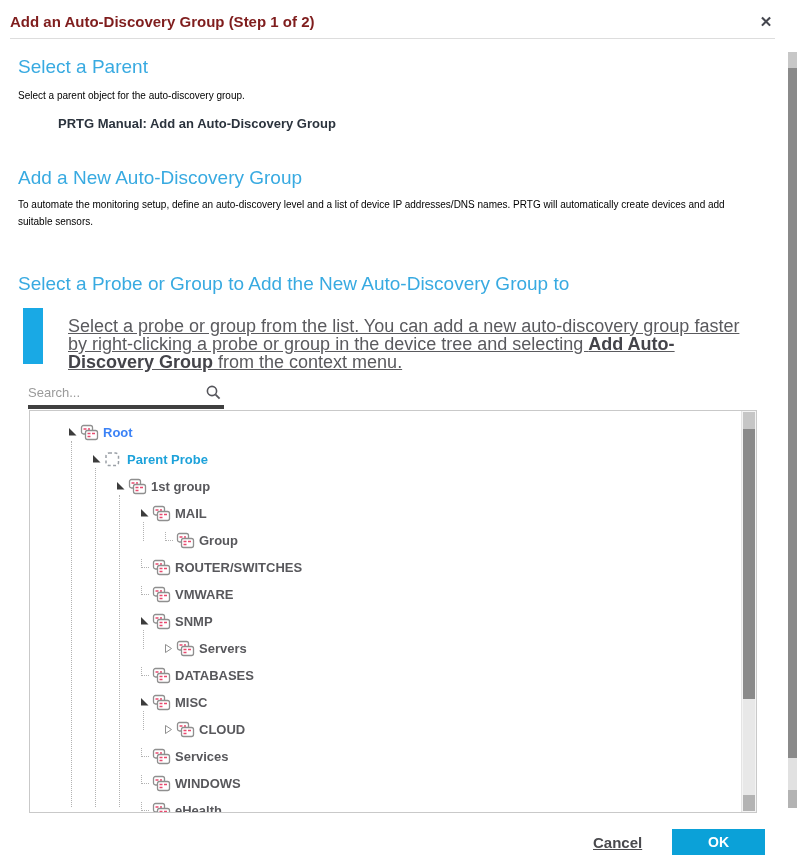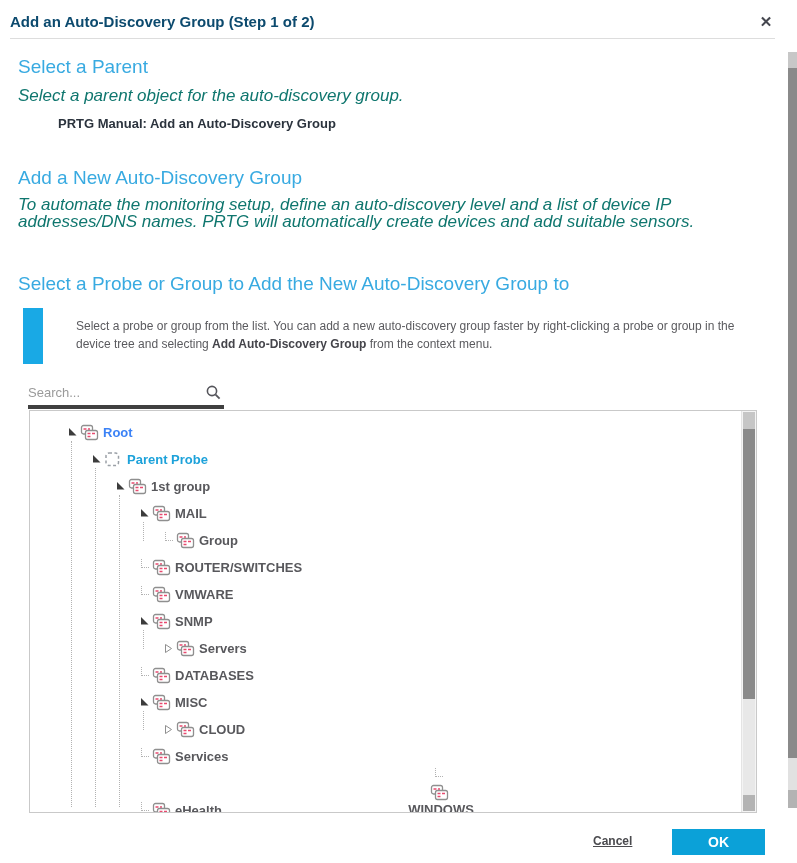--- a/index.html
+++ b/index.html
@@ -1,32 +1,32 @@
 <!DOCTYPE html>
 <html style="--accent: #38aae1; --btnBlue: #0ba1d8; --infoBar: #19a9e5; --probeBlue: #1da2da;"><head>
 <meta charset="utf-8">
 <style>
   * { margin:0; padding:0; box-sizing:border-box; }
   html,body { width:797px; height:863px; background:#fff; font-family:"Liberation Sans", sans-serif; overflow:hidden; }
   .dialog { position:relative; width:797px; height:863px; background:#fff; }
 
   
-  .dlg-title { position:absolute; left:10px; top:13px; font-size:15px; font-weight:bold; color:#0c4a6e; }
+  .dlg-title { position:absolute; left:10px; top:13px; font-size:15px; font-weight:bold; color:#7f1d1d; }
   .dlg-close { position:absolute; left:755px; top:11px; width:22px; height:22px; font-size:15px; font-weight:bold;
                color:#45474f; text-align:center; line-height:22px; cursor:pointer; }
   .hr-top { position:absolute; left:10px; top:38px; width:765px; height:1px; background:#ddd; }
 
   
   .sec-h { position:absolute; left:18px; font-size:19px; font-weight:400; color:var(--accent); }
-  .sec-p { position:absolute; left:18px; font-size:17px; color:#0f766e; line-height:17px;font-style:italic; }
+  .sec-p { position:absolute; left:18px; font-size:10px; color:#000000; line-height:17px; }
   .manual-link { position:absolute; left:18px; top:116px; font-size:13px; font-weight:bold; color:#2b333d; cursor:pointer;padding-left:40px; }
 
   
   .info-bar { position:absolute; left:23px; top:308px; width:20px; height:56px; background:var(--infoBar); }
-  .info-text { position:absolute; left:76px; top:317px; width:690px; font-size:12px; color:#5a5a5e; line-height:18px; }
+  .info-text { position:absolute; left:68px; top:317px; width:690px; font-size:18px; color:#5a5a5e; line-height:18px;text-decoration:underline; }
   .info-text b { color:#44444a; }
 
   
   .search-wrap { position:absolute; left:28px; top:382px; width:196px; }
   .search-wrap input { width:196px; border:none; border-bottom:4px solid #404040; font-size:13px; color:#555;
                        padding:3px 22px 5px 0; outline:none; font-family:"Liberation Sans", sans-serif; background:transparent; }
   .search-wrap input::placeholder { color:#9a9a9a; }
   .search-icon { position:absolute; right:2px; top:2px; width:17px; height:17px; cursor:pointer; }
 
   
@@ -50,21 +50,21 @@
   .tree-sb .btn-dn { position:absolute; bottom:1px; left:1px; right:1px; height:16px; background:#b3b3b3; }
 
   
   .page-sb { position:absolute; left:788px; top:52px; width:9px; height:756px; background:#efefef; }
   .page-sb .btn-up { position:absolute; top:0; left:0; right:0; height:16px; background:#c7c7c7; }
   .page-sb .thumb { position:absolute; top:16px; left:0; right:0; height:690px; background:#8a8a8a; }
   .page-sb .trackb { position:absolute; top:706px; left:0; right:0; height:32px; background:#e1e1e1; }
   .page-sb .btn-dn { position:absolute; top:738px; left:0; right:0; height:18px; background:#b3b3b3; }
 
   
-  .cancel-link { position:absolute; left:593px; top:834px; font-size:12px; font-weight:bold; color:#4a4a4e;
+  .cancel-link { position:absolute; left:593px; top:834px; font-size:15px; font-weight:bold; color:#4a4a4e;
                  text-decoration:underline; cursor:pointer; }
   .ok-btn { position:absolute; left:672px; top:829px; width:93px; height:26px; background:var(--btnBlue); color:#fff;
             border:none; font-size:14px; font-weight:bold; text-align:center; line-height:26px; cursor:pointer;
             font-family:"Liberation Sans", sans-serif; }
 </style>
 </head>
 <body>
 
 <div class="dialog">
 
@@ -303,21 +303,21 @@
             <svg width="19" height="17" viewBox="0 0 19 17">
               <rect x="1.5" y="1.5" width="11" height="8.5" rx="2" fill="#fff" stroke="#8f8f8f" stroke-width="1.3"></rect>
               <line x1="3.5" y1="5" x2="10" y2="5" stroke="#e84a6f" stroke-width="1.5" stroke-dasharray="3,1.5"></line>
               <rect x="5.5" y="6.5" width="12" height="9" rx="2" fill="#fff" stroke="#8f8f8f" stroke-width="1.3"></rect>
               <line x1="7.5" y1="9.5" x2="15.5" y2="9.5" stroke="#e84a6f" stroke-width="1.5" stroke-dasharray="3,1.5"></line>
               <line x1="7.5" y1="12.5" x2="12" y2="12.5" stroke="#e84a6f" stroke-width="1.5" stroke-dasharray="3,1.5"></line>
             </svg>
           </span>
           <span class="tree-label">Services</span>
         </div>
-        <div class="tree-row normal" style="padding-left: 108px; flex-direction: column;">
+        <div class="tree-row normal" style="padding-left: 108px;">
           <span class="marker leaf">
             <span class="stub"></span>
           </span>
           <span class="tree-icon">
             <svg width="19" height="17" viewBox="0 0 19 17">
               <rect x="1.5" y="1.5" width="11" height="8.5" rx="2" fill="#fff" stroke="#8f8f8f" stroke-width="1.3"></rect>
               <line x1="3.5" y1="5" x2="10" y2="5" stroke="#e84a6f" stroke-width="1.5" stroke-dasharray="3,1.5"></line>
               <rect x="5.5" y="6.5" width="12" height="9" rx="2" fill="#fff" stroke="#8f8f8f" stroke-width="1.3"></rect>
               <line x1="7.5" y1="9.5" x2="15.5" y2="9.5" stroke="#e84a6f" stroke-width="1.5" stroke-dasharray="3,1.5"></line>
               <line x1="7.5" y1="12.5" x2="12" y2="12.5" stroke="#e84a6f" stroke-width="1.5" stroke-dasharray="3,1.5"></line>

